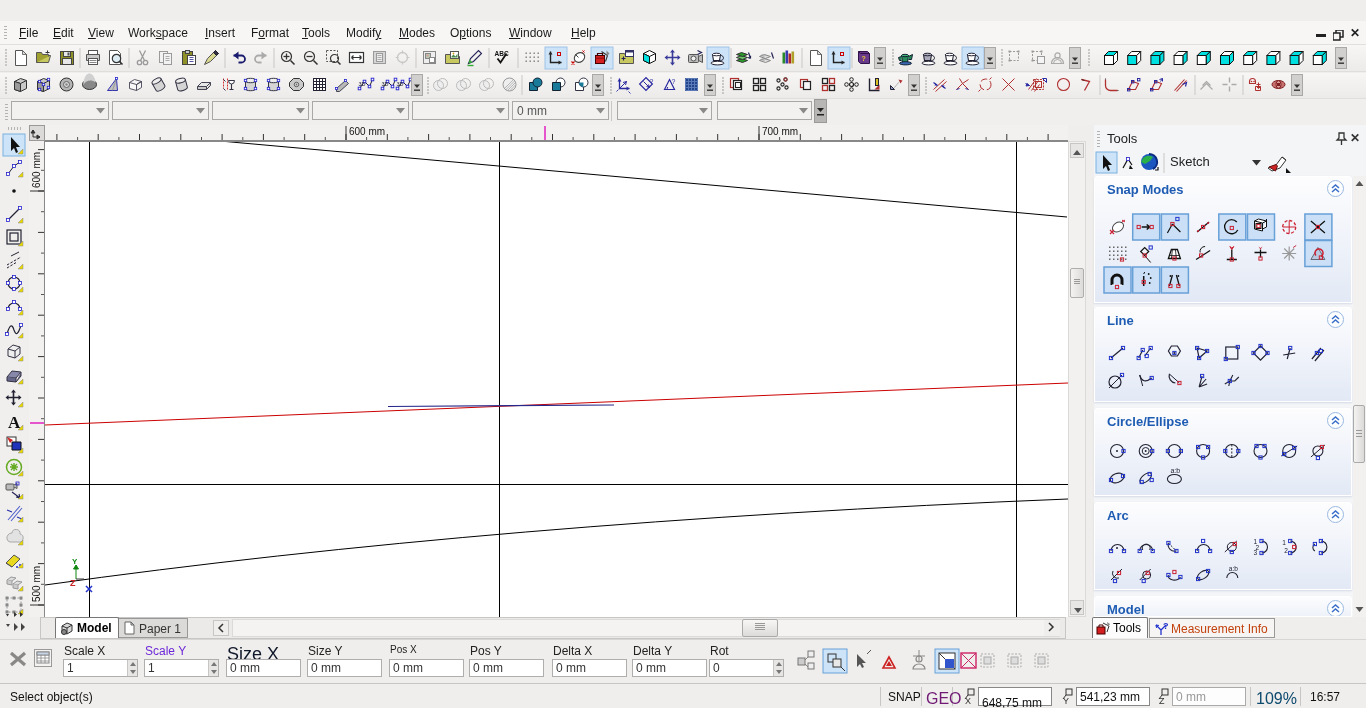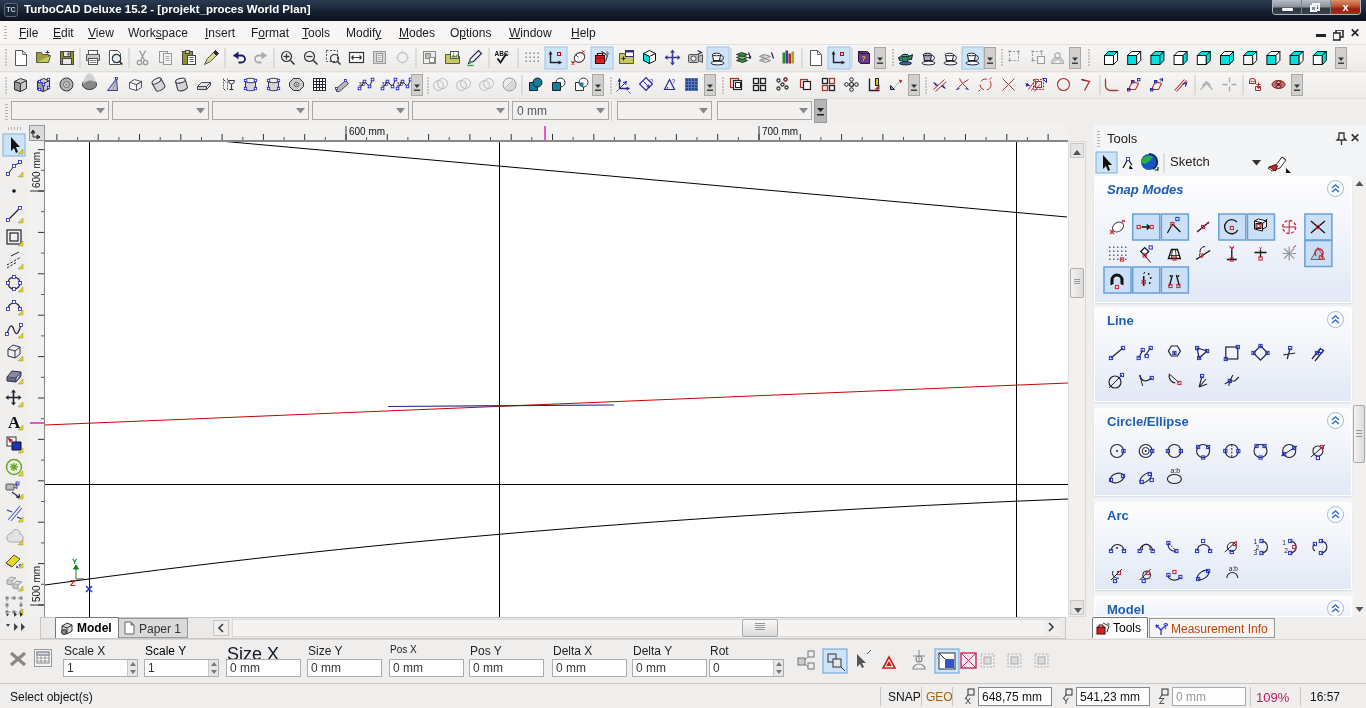--- a/index.html
+++ b/index.html
@@ -1,32 +1,18 @@
 <!DOCTYPE html>
 <html><head><meta charset="utf-8"><style>
 *{margin:0;padding:0;box-sizing:border-box;}
 html,body{width:1366px;height:708px;overflow:hidden;font-family:"Liberation Sans",sans-serif;background:#f0eeec;}
 .abs{position:absolute;}
 #root{position:relative;width:1366px;height:708px;}
 </style></head><body>
 <div id="root">
-<div class="abs" style="left:0;top:0;width:1366px;height:21px;background:linear-gradient(180deg,#2a3a50 0%,#1c2a3c 40%,#131e2c 60%,#10141e 100%);">
-<div class="abs" style="left:4px;top:3px;width:14px;height:14px;background:#1b2838;border:1px solid #5a6a7a;border-radius:3px;color:#cfd8e2;font-size:7px;font-weight:bold;text-align:center;line-height:12px;">TC</div>
-<div class="abs" style="left:24px;top:3px;font-size:11.5px;font-weight:bold;color:#fff;">TurboCAD Deluxe 15.2 - [projekt_proces World Plan]</div>
-<div class="abs" style="left:1272px;top:0;width:89px;height:15px;border:1px solid #aeb8c4;border-top:none;border-radius:0 0 4px 4px;overflow:hidden;display:flex;">
-<div style="width:29px;height:15px;background:linear-gradient(180deg,#babfc6 0%,#8b939c 45%,#2e3740 55%,#3a444e 100%);border-right:1px solid #78828c;position:relative;">
-          <div class="abs" style="left:9px;top:8px;width:11px;height:3px;background:#f4f7fa;border-radius:1px;"></div>
-        </div>
-<div style="width:29px;height:15px;background:linear-gradient(180deg,#babfc6 0%,#8b939c 45%,#2e3740 55%,#3a444e 100%);border-right:1px solid #78828c;position:relative;">
-          <div class="abs" style="left:10px;top:3px;width:8px;height:8px;border:2px solid #f4f7fa;background:transparent;"></div>
-          <div class="abs" style="left:8px;top:5px;width:7px;height:7px;border:2px solid #f4f7fa;background:#848c95;"></div>
-        </div>
-<div style="width:29px;height:15px;background:linear-gradient(180deg,#d8906a 0%,#c2542c 40%,#8c2214 60%,#aa3418 100%);position:relative;color:#fff;font-size:11px;font-weight:bold;text-align:center;line-height:14px;">x</div>
-</div>
-    </div>
     <div class="abs" style="left:0;top:21px;width:1366px;height:24px;background:#f7f6f5;border-bottom:1px solid #e2e0de;">
       <div class="abs" style="left:4px;top:5px;width:3px;height:14px;background:repeating-linear-gradient(180deg,#b5b3b1 0 1px,transparent 1px 3px);"></div>
       <div class="abs" style="left:19px;top:5px;font-size:12px;color:#1a1a1a;"><u>F</u>ile</div>
       <div class="abs" style="left:53px;top:5px;font-size:12px;color:#1a1a1a;"><u>E</u>dit</div>
       <div class="abs" style="left:88px;top:5px;font-size:12px;color:#1a1a1a;"><u>V</u>iew</div>
       <div class="abs" style="left:128px;top:5px;font-size:12px;color:#1a1a1a;">Work<u>s</u>pace</div>
       <div class="abs" style="left:205px;top:5px;font-size:12px;color:#1a1a1a;"><u>I</u>nsert</div>
       <div class="abs" style="left:251px;top:5px;font-size:12px;color:#1a1a1a;">F<u>o</u>rmat</div>
       <div class="abs" style="left:302px;top:5px;font-size:12px;color:#1a1a1a;"><u>T</u>ools</div>
       <div class="abs" style="left:346px;top:5px;font-size:12px;color:#1a1a1a;">Modif<u>y</u></div>
@@ -1047,21 +1033,21 @@
         <path d="M0,0 h9 l-4.5,5.5 z" fill="#333"></path>
       </svg>
 <svg class="abs" style="left:172px;top:1px;" width="26" height="22">
 <path d="M2,16 l8,-3 6,-8 4,3 -6,8 -8,3 z" fill="#fff" stroke="#333"></path>
         <path d="M3,15 l7,-2.5 1.5,1.5 -2,5 z" fill="#cc2222" stroke="#661111"></path>
         <path d="M16,5 l4,3" stroke="#333"></path>
         <path d="M20,16 l5,5 h-5 z" fill="#111"></path>
 </svg>
 </div>
     <div class="abs" style="left:1094px;top:176px;width:258px;height:127px;background:linear-gradient(180deg,#fdfdfe 0%,#f0f3fa 50%,#e2e9f5 100%);border:1px solid #fff;border-radius:3px 3px 0 0;box-shadow:0 1px 2px rgba(120,140,180,0.25);">
-<div class="abs" style="left:12px;top:5px;font-size:13px;font-weight:bold;color:#1e5cb3;font-style:italic;">Snap Modes</div>
+<div class="abs" style="left:12px;top:5px;font-size:13px;font-weight:bold;color:#1e5cb3;">Snap Modes</div>
       <div class="abs" style="left:232px;top:3px;width:17px;height:17px;border:1px solid #9ab8e0;border-radius:50%;background:#fdfeff;">
 <svg width="15" height="15">
           <path d="M4,7 l3.5,-3 3.5,3 M4,11 l3.5,-3 3.5,3" fill="none" stroke="#3a6ec8" stroke-width="1.5"></path>
         </svg></div>
       <svg width="256" height="126" style="position:absolute;left:0;top:0;">
         <rect x="37.7" y="37" width="27" height="26" fill="#cbe0f6" stroke="#68a0d8" stroke-width="1.5"></rect>
         <rect x="66.4" y="37" width="27" height="26" fill="#cbe0f6" stroke="#68a0d8" stroke-width="1.5"></rect>
         <rect x="123.80000000000001" y="37" width="27" height="26" fill="#cbe0f6" stroke="#68a0d8" stroke-width="1.5"></rect>
         <rect x="152.5" y="37" width="27" height="26" fill="#cbe0f6" stroke="#68a0d8" stroke-width="1.5"></rect>
         <rect x="209.9" y="37" width="27" height="26" fill="#cbe0f6" stroke="#68a0d8" stroke-width="1.5"></rect>
@@ -1384,21 +1370,21 @@
           <path d="M2,5 h12 M2,8 h12 M2,11 h12 M6,2 v11 M10,2 v11" stroke="#888" stroke-width="0.8"></path>
           <rect x="2" y="2" width="12" height="3" fill="#c8d4e8" stroke="#888"></rect>
         </svg></div>
       <div class="abs" style="left:64px;top:4px;font-size:12px;color:#222;">Scale X</div>
       <div class="abs" style="left:63px;top:19px;width:75px;height:18px;background:#fff;border:1px solid #b0aeac;font-size:12px;color:#333;padding:1px 3px;">1</div>
       <div class="abs" style="left:127px;top:20px;width:10px;height:16px;background:#e8e6e4;border-left:1px solid #c8c6c4;">
 <svg width="10" height="16">
           <path d="M5,2 l3,4 h-6 z" fill="#777"></path>
           <path d="M5,14 l3,-4 h-6 z" fill="#777"></path>
         </svg></div>
-      <div class="abs" style="left:145px;top:4px;font-size:12px;color:#000000;">Scale Y</div>
+      <div class="abs" style="left:145px;top:4px;font-size:12px;color:#6d28d9;">Scale Y</div>
       <div class="abs" style="left:144px;top:19px;width:75px;height:18px;background:#fff;border:1px solid #b0aeac;font-size:12px;color:#333;padding:1px 3px;">1</div>
       <div class="abs" style="left:208px;top:20px;width:10px;height:16px;background:#e8e6e4;border-left:1px solid #c8c6c4;">
 <svg width="10" height="16">
           <path d="M5,2 l3,4 h-6 z" fill="#777"></path>
           <path d="M5,14 l3,-4 h-6 z" fill="#777"></path>
         </svg></div>
       <div class="abs" style="left:227px;top:4px;font-size:18px;color:#0f172a;">Size X</div>
       <div class="abs" style="left:226px;top:19px;width:75px;height:18px;background:#fff;border:1px solid #b0aeac;font-size:12px;color:#333;padding:1px 3px;">0 mm</div>
       <div class="abs" style="left:308px;top:4px;font-size:12px;color:#222;">Size Y</div>
       <div class="abs" style="left:307px;top:19px;width:75px;height:18px;background:#fff;border:1px solid #b0aeac;font-size:12px;color:#333;padding:1px 3px;">0 mm</div>
@@ -1448,34 +1434,34 @@
       </svg>
     </div>
     <div class="abs" style="left:0;top:683px;width:1366px;height:25px;background:#f0eeec;border-top:1px solid #c8c6c4;">
       <div class="abs" style="left:10px;top:6px;font-size:12px;color:#111;">Select object(s)</div>
       <div class="abs" style="left:880px;top:3px;width:1px;height:19px;background:#c8c6c4;"></div>
       <div class="abs" style="left:921px;top:3px;width:1px;height:19px;background:#c8c6c4;"></div>
       <div class="abs" style="left:952px;top:3px;width:1px;height:19px;background:#c8c6c4;"></div>
       <div class="abs" style="left:1250px;top:3px;width:1px;height:19px;background:#c8c6c4;"></div>
       <div class="abs" style="left:1300px;top:3px;width:1px;height:19px;background:#c8c6c4;"></div>
       <div class="abs" style="left:888px;top:6px;font-size:12px;color:#111;">SNAP</div>
-      <div class="abs" style="left:926px;top:6px;font-size:12px;color:#a16207;">GEO</div>
+      <div class="abs" style="left:926px;top:6px;font-size:16px;color:#701a75;">GEO</div>
       <svg class="abs" style="left:964px;top:4px;" width="12" height="17">
         <rect x="4" y="1" width="6" height="6" fill="none" stroke="#333"></rect>
         <text x="1" y="16" font-size="9" fill="#333" font-family="Liberation Sans">X</text>
         <path d="M4,7 l-3,4" stroke="#333"></path>
       </svg>
-      <div class="abs" style="left:978px;top:3px;width:74px;height:19px;background:#fff;border:1px solid #888;font-size:12px;color:#111;padding:2px 3px;">648,75 mm</div>
+      <div class="abs" style="left:978px;top:3px;width:74px;height:19px;background:#fff;border:1px solid #888;font-size:12px;color:#111;padding:8px 3px;">648,75 mm</div>
       <svg class="abs" style="left:1062px;top:4px;" width="12" height="17">
         <rect x="4" y="1" width="6" height="6" fill="none" stroke="#333"></rect>
         <text x="1" y="16" font-size="9" fill="#333" font-family="Liberation Sans">Y</text>
         <path d="M4,7 l-3,4" stroke="#333"></path>
       </svg>
       <div class="abs" style="left:1076px;top:3px;width:74px;height:19px;background:#fff;border:1px solid #888;font-size:12px;color:#111;padding:2px 3px;">541,23 mm</div>
       <svg class="abs" style="left:1158px;top:4px;" width="12" height="17">
         <rect x="4" y="1" width="6" height="6" fill="none" stroke="#333"></rect>
         <text x="1" y="16" font-size="9" fill="#333" font-family="Liberation Sans">Z</text>
         <path d="M4,7 l-3,4" stroke="#333"></path>
       </svg>
       <div class="abs" style="left:1172px;top:3px;width:74px;height:19px;background:#fdfdfd;border:1px solid #aaa;font-size:12px;color:#999;padding:2px 3px;">0 mm</div>
-      <div class="abs" style="left:1256px;top:6px;font-size:13px;color:#be185d;">109%</div>
+      <div class="abs" style="left:1256px;top:6px;font-size:16px;color:#0c4a6e;">109%</div>
       <div class="abs" style="left:1310px;top:6px;font-size:12px;color:#111;">16:57</div>
     </div>
   </div>
 </body></html>

